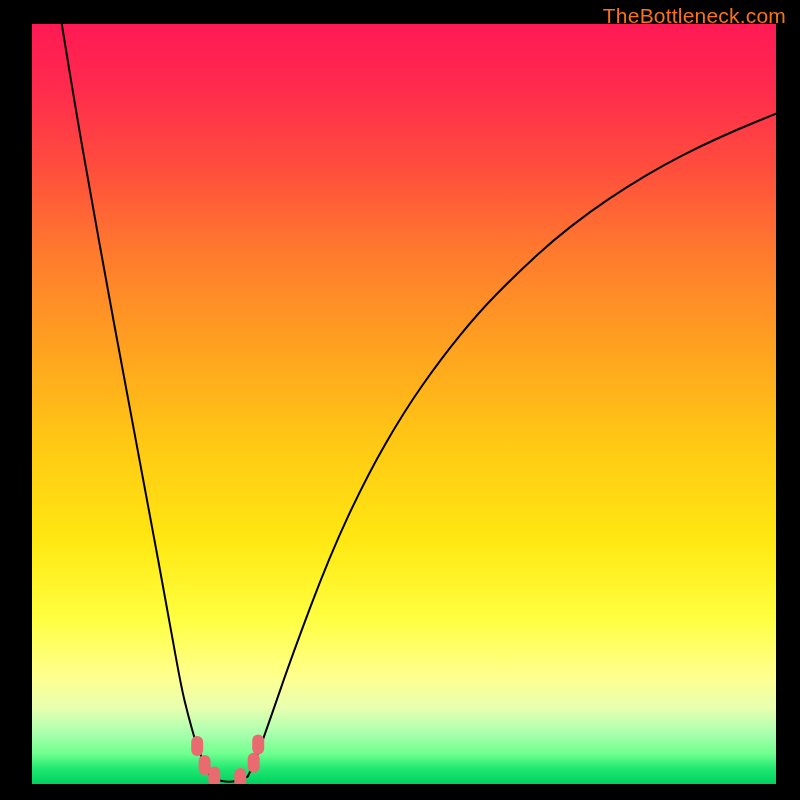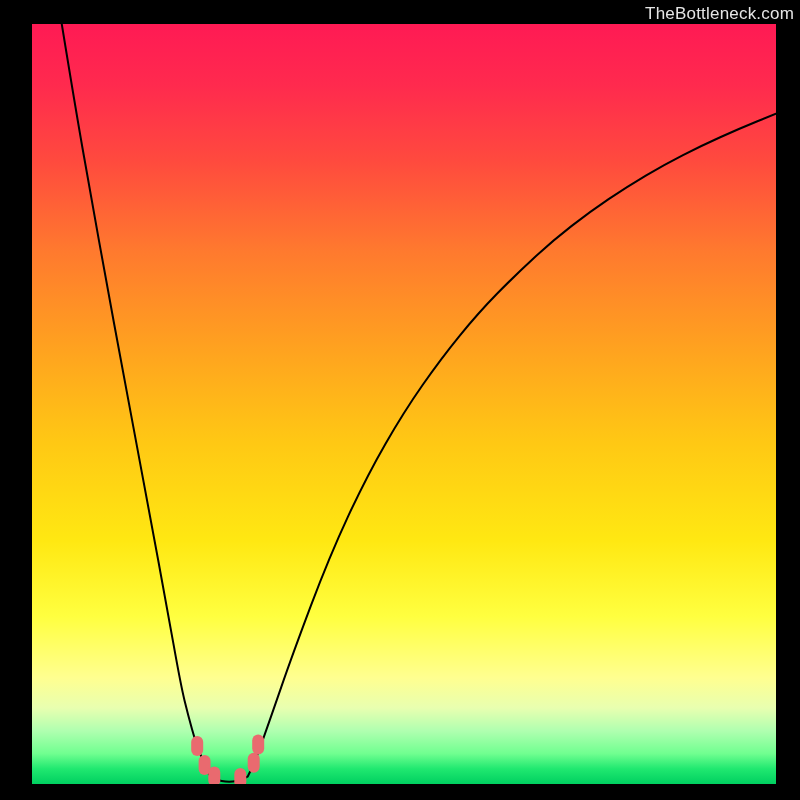--- a/index.html
+++ b/index.html
@@ -26,23 +26,23 @@
       #b0ffb0 93%,
       #70ff90 96%,
       #20e870 98%,
       #00d060 100%
     );
   }
 
   .watermark {
     position: absolute;
     top: 4px;
-    right: 6px;
-    color: #e5e5e5;
-    font-size: 17px;
+    right: 14px;
+    color: #f97316;
+    font-size: 21px;
     font-weight: 500;
     letter-spacing: 0.2px;
     z-index: 10;
   }
 
   svg.curve {
     position: absolute;
     left: 32px;
     top: 24px;
     width: 744px;

